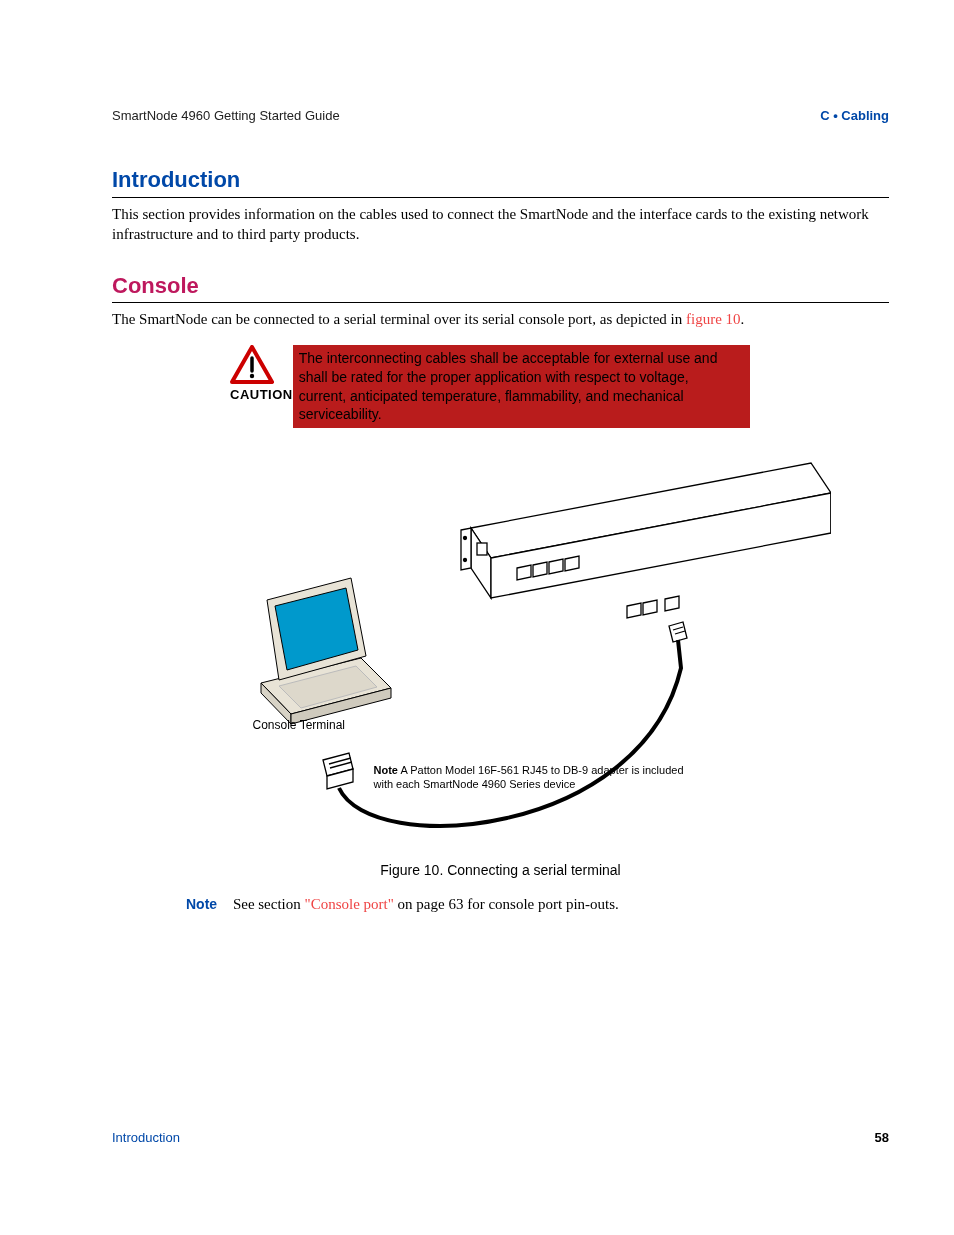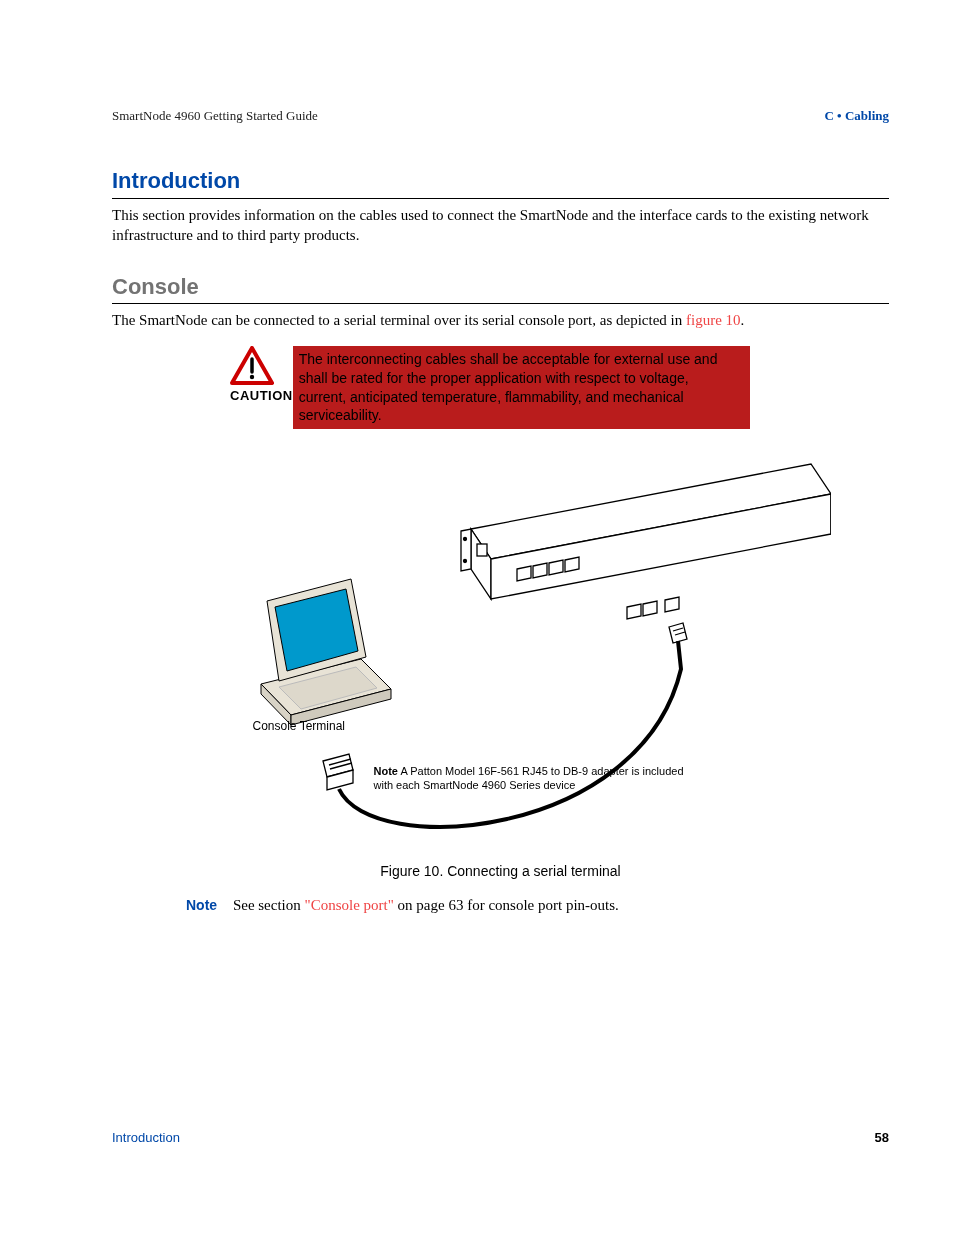--- a/index.html
+++ b/index.html
@@ -14,38 +14,38 @@
   }
   .page {
     padding: 108px 65px 40px 112px;
     box-sizing: border-box;
     height: 100%;
     position: relative;
   }
   .header-row {
     display: flex;
     justify-content: space-between;
-    font-family: Liberation Serif, serif;
+    font-family: Liberation Sans, sans-serif;
     font-size: 13px;
     margin-bottom: 44px;
   }
   .header-left { color: #222; }
   .header-right { color: #0048a8; font-weight: bold; }
   .h-intro {
     font-family: Arial, Helvetica, sans-serif;
     font-weight: bold;
     font-size: 22px;
     color: #0048a8;
     margin: 0 0 4px 0;
   }
   .h-console {
     font-family: Arial, Helvetica, sans-serif;
     font-weight: bold;
     font-size: 22px;
-    color: #737373;
+    color: #be185d;
     margin: 28px 0 3px 0;
   }
   .rule {
     border: none;
     border-top: 1px solid #000;
     margin: 2px 0 6px 0;
   }
   .body-text {
     font-size: 15px;
     line-height: 1.35;

